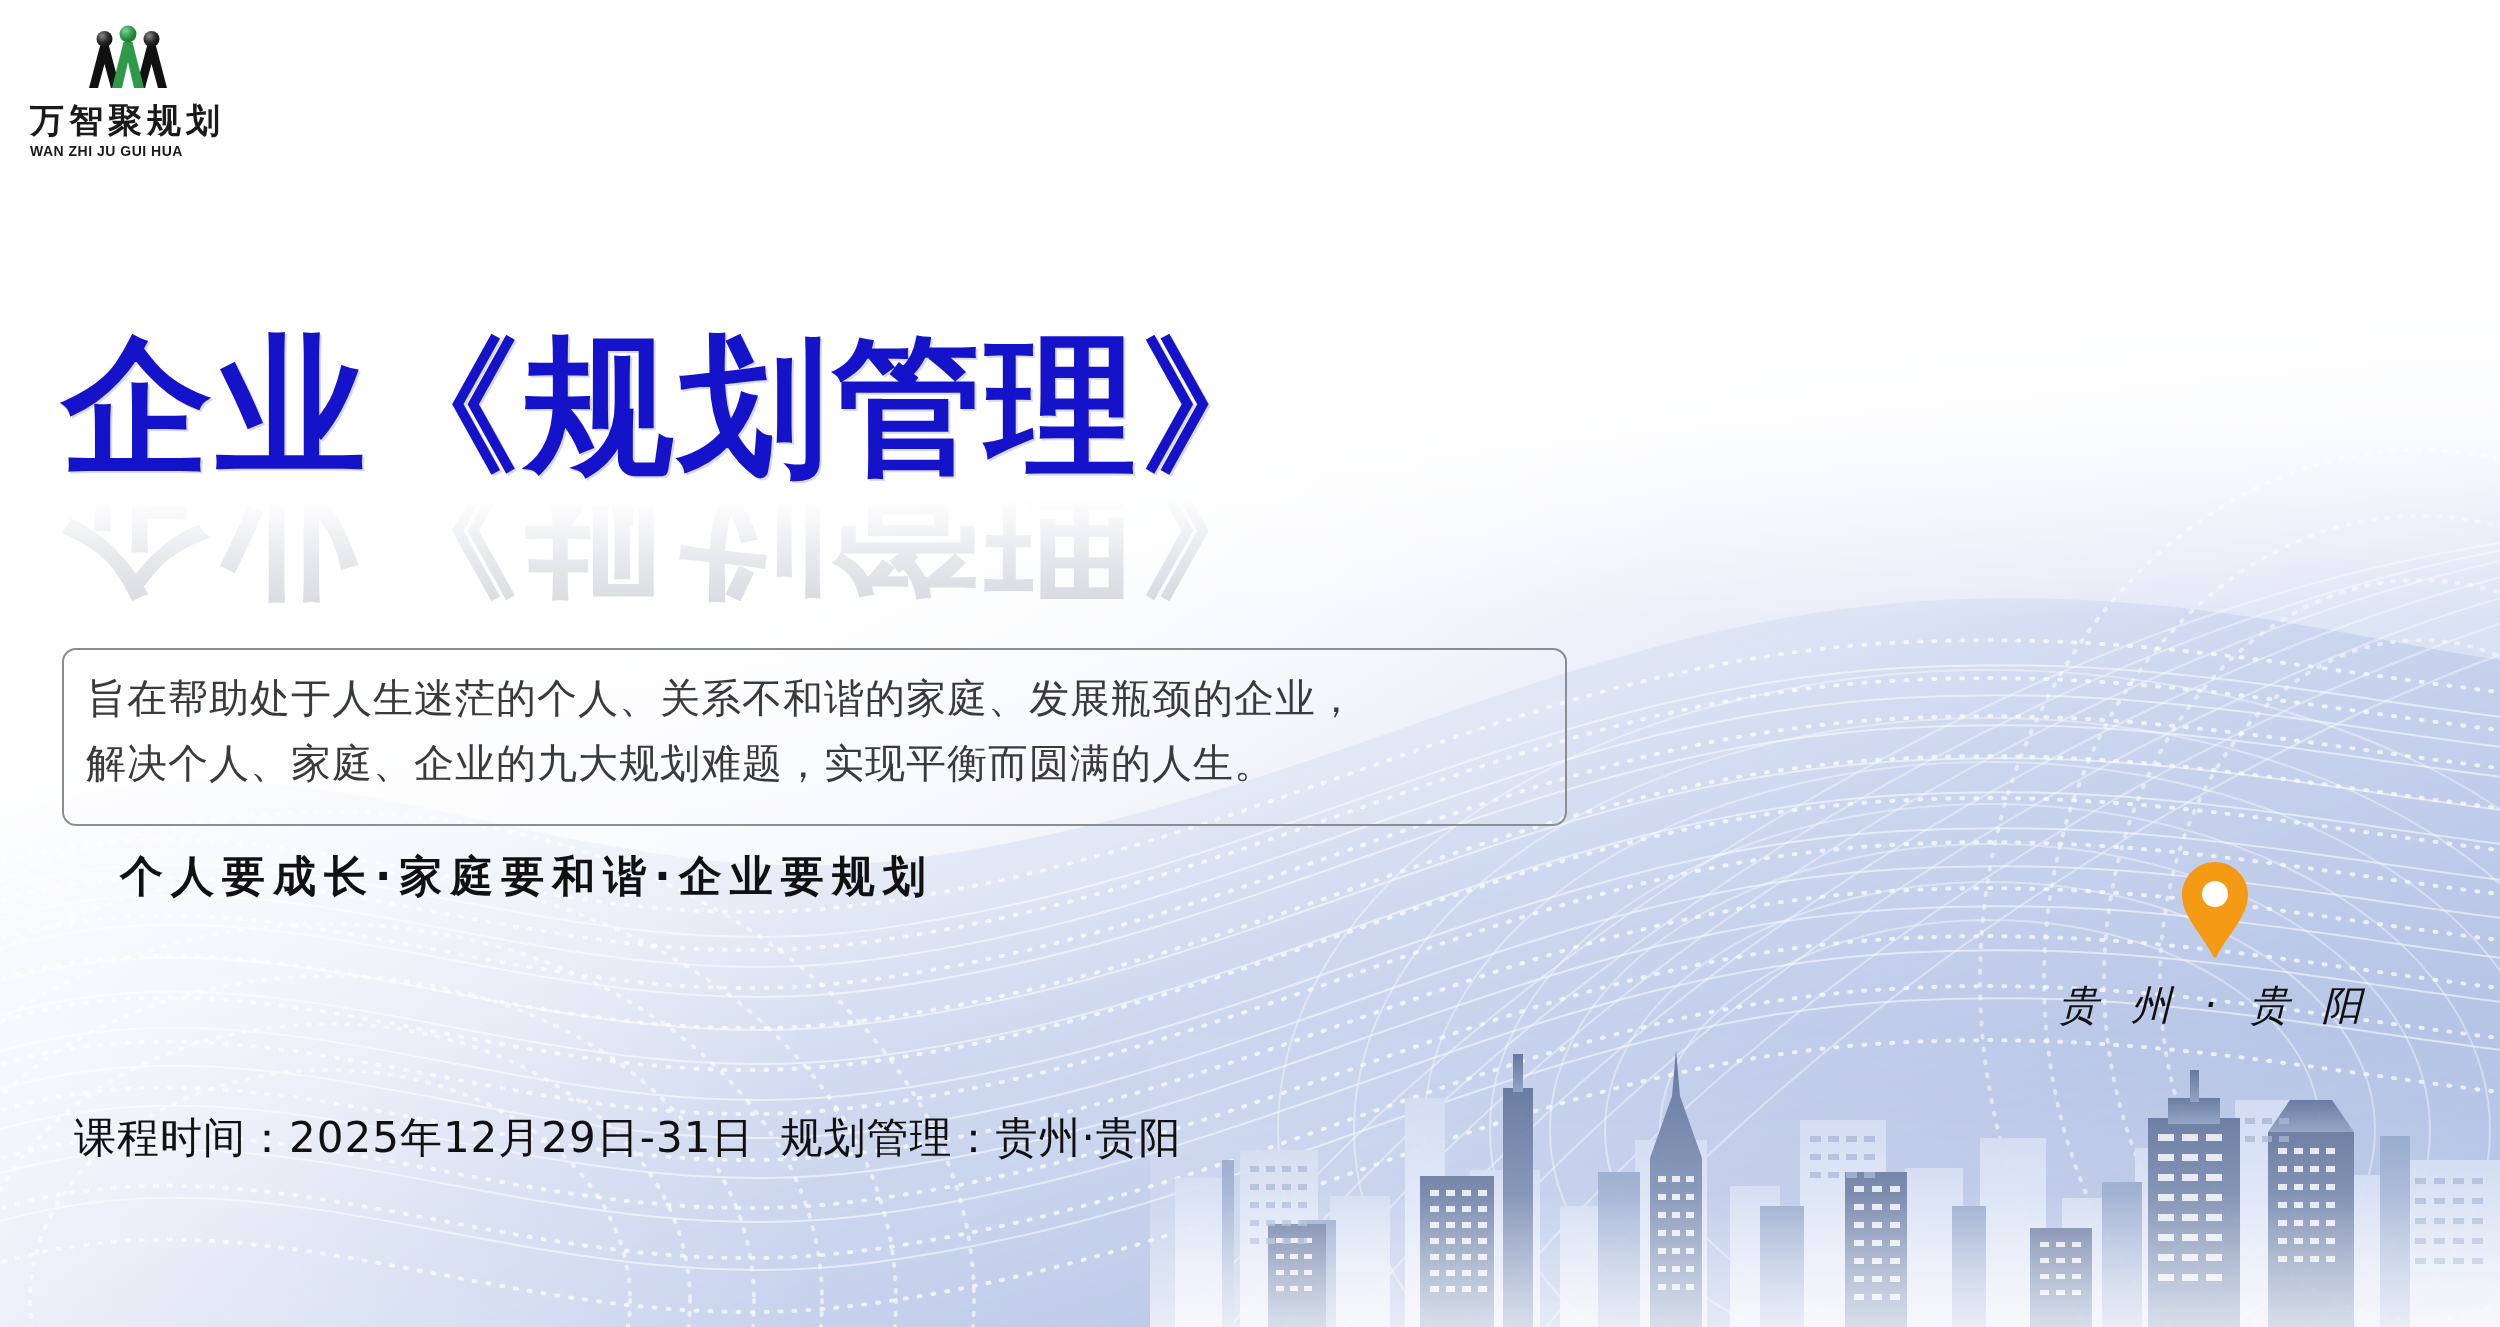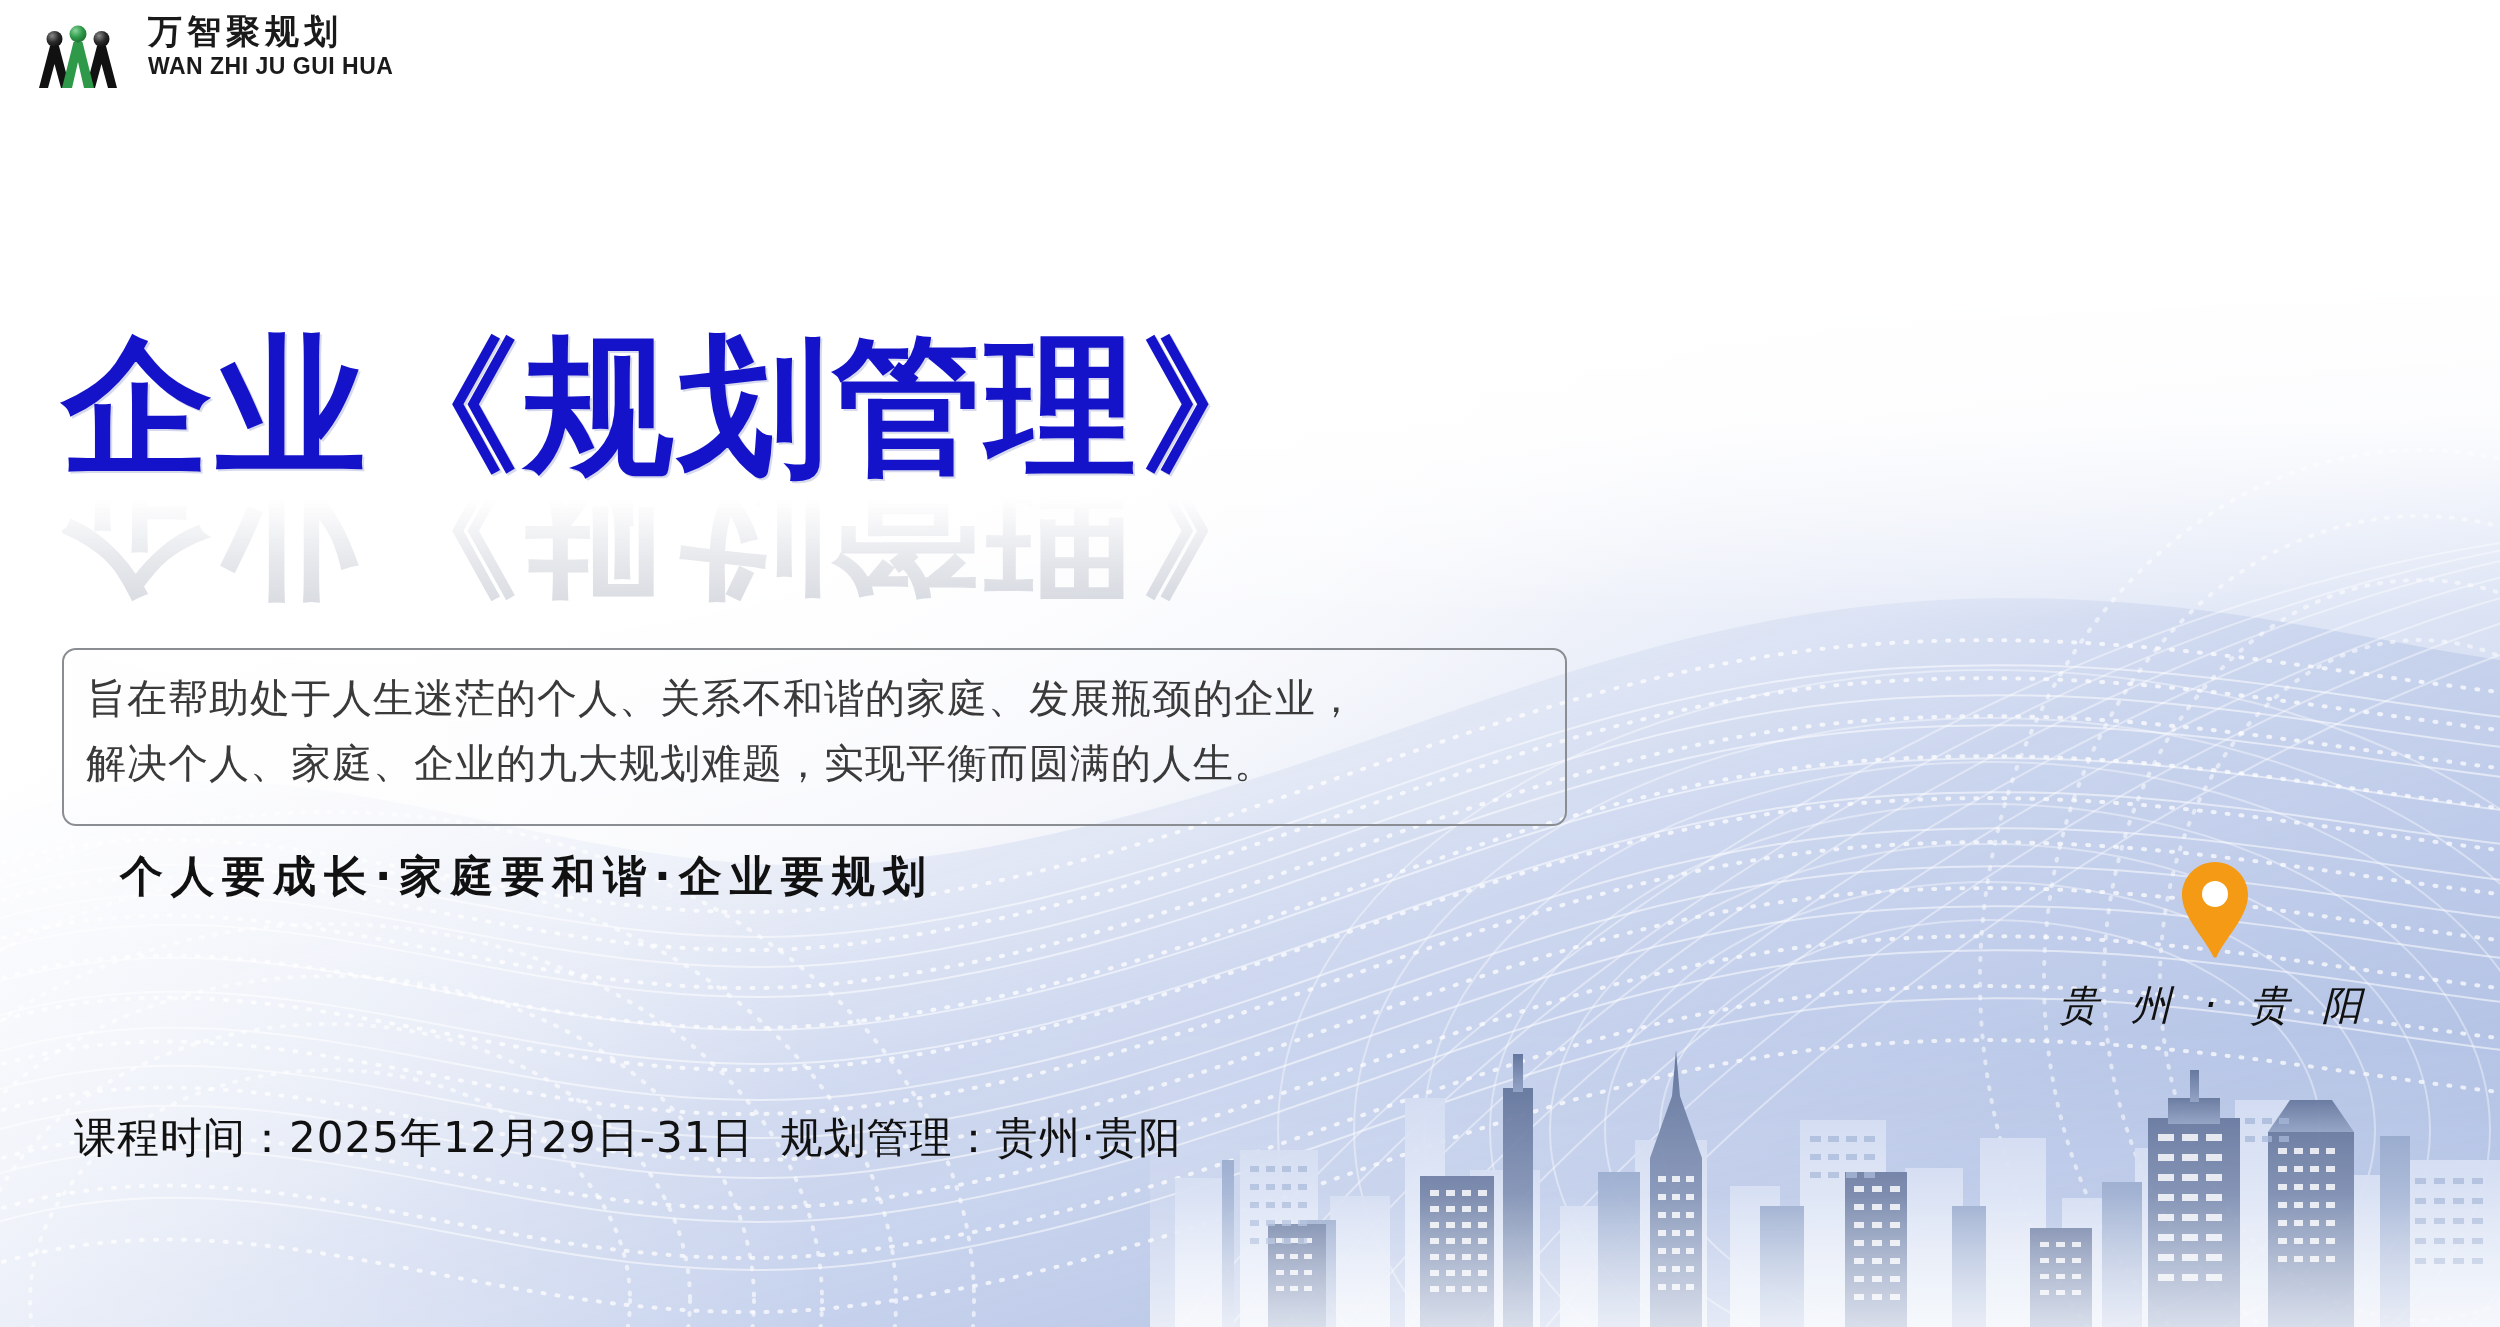--- a/index.html
+++ b/index.html
@@ -28,32 +28,32 @@
   }
   .bg-fade-left {
     position:absolute; left:0; top:0; width:820px; height:1327px;
     background:linear-gradient(90deg,rgba(255,255,255,.55) 0%,rgba(255,255,255,.30) 45%,rgba(255,255,255,0) 100%);
     pointer-events:none;
   }
 
   
   .logo {
     position:absolute; left:30px; top:14px;
-    display:flex; align-items:flex-start; gap:22px;
+    display:flex; align-items:center; gap:15px;flex-direction:column;
   }
   .logo-mark { width:96px; height:74px; flex:0 0 auto; }
   .logo-text { display:flex; flex-direction:column; line-height:1; }
   .logo-cn {
     font-family:"DejaVu Serif","Liberation Serif",serif;
     font-size:34px; font-weight:700; color:#1a1a1a;
     letter-spacing:5px; white-space:nowrap;
   }
   .logo-py {
     font-family:"Liberation Sans",sans-serif;
-    font-size:23px; font-weight:700; color:#1a1a1a;
+    font-size:14px; font-weight:700; color:#1a1a1a;
     letter-spacing:.5px; margin-top:7px; white-space:nowrap;
   }
 
   
   .title-wrap { position:absolute; left:62px; top:330px; }
   .title-main {
     font-family:"DejaVu Sans","Liberation Sans",sans-serif;
     font-size:150px; font-weight:700; color:#1513c9;
     letter-spacing:4px; line-height:1.02; white-space:nowrap;
     text-shadow:2px 2px 0 rgba(140,150,200,.35);

